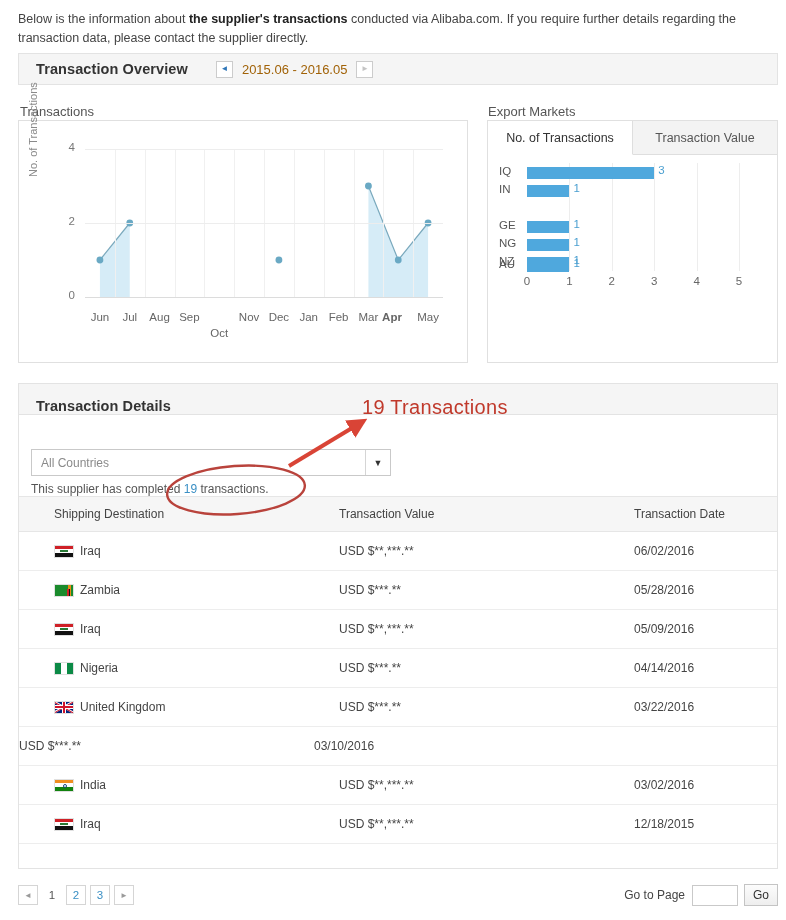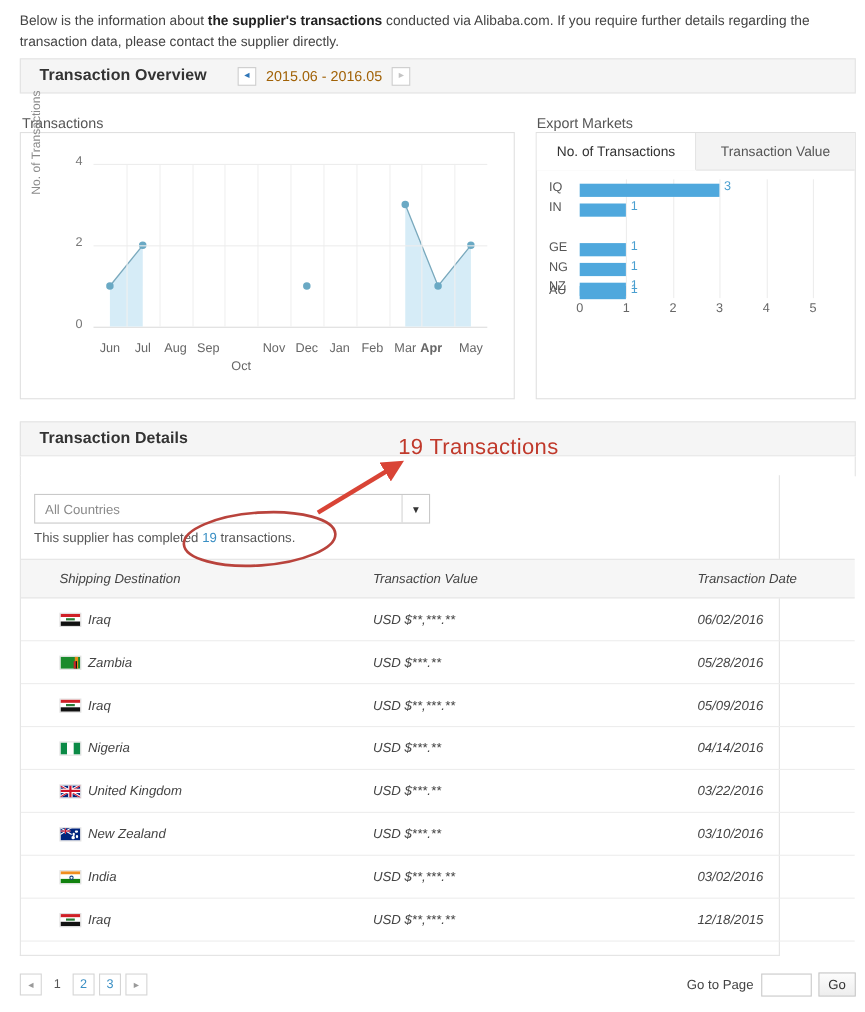--- a/index.html
+++ b/index.html
@@ -89,41 +89,41 @@
   .bar-fill {
     position: absolute; left: 39px; top: 2px; height: 12px;
     background: #4fa8dd;
   }
   .bar-val { position: absolute; font-size: 11.5px; color: #4a9fd0; top: -1px; }
   .bar-grid { position: absolute; top: 8px; width: 1px; height: 108px; background: #ededed; }
   .bar-xtick { position: absolute; top: 120px; font-size: 11.5px; color: #666;
                width: 20px; text-align: center; }
 
   
-  #details-bar { top: 383px; }
+  #details-bar { top: 383px; align-items: flex-end; }
   .details-box {
-    position: absolute; left: 18px; top: 432px; width: 691px; height: 437px;
+    position: absolute; left: 18px; top: 432px; width: 760px; height: 437px;
     border: 1px solid #e3e3e3; border-top: none; background: #fff;
   }
   .filter-wrap { position: absolute; left: 12px; top: 17px; }
   .select-box {
     width: 360px; height: 27px; border: 1px solid #c9c9c9; background: #fff;
     display: flex; align-items: center; cursor: pointer;
   }
   .select-val { flex: 1; font-size: 12px; color: #8a8a8a; padding-left: 9px; }
   .select-arrow {
     width: 25px; height: 25px; border-left: 1px solid #d5d5d5;
     display: flex; align-items: center; justify-content: center;
     font-size: 9px; color: #333;
   }
   .completed-line { margin-top: 6px; font-size: 12px; color: #555; }
   .completed-line .cnt { color: #3a8fc4; }
 
   
-  .tbl { position: absolute; left: 0; top: 76px; width: 758px; font-style: italic; }
+  .tbl { position: absolute; left: 0; top: 64px; width: 758px; }
   .thead {
     display: flex; height: 36px; align-items: center;
     background: #f6f6f6; border-top: 1px solid #e6e6e6; border-bottom: 1px solid #e6e6e6;
     font-size: 12px; color: #444;
   }
   .trow {
     display: flex; height: 39px; align-items: center;
     border-bottom: 1px solid #ededed; font-size: 12px; color: #444;
   }
   .c1 { width: 320px; padding-left: 35px; display: flex; align-items: center; }
@@ -373,37 +373,20 @@
                 <span style="position:absolute;left:38%;top:0;width:24%;height:100%;background:#fff"></span>
                 <span style="position:absolute;left:0;top:42%;width:100%;height:16%;background:#cf142b"></span>
                 <span style="position:absolute;left:42%;top:0;width:16%;height:100%;background:#cf142b"></span>
               </span>
               <span>United Kingdom</span>
             </div>
             <div class="c2">USD $***.**</div>
             <div class="c3">03/22/2016</div>
           </div>
           <div class="trow">
-            <div class="c1">
-              <span class="flag">
-                <span style="position:absolute;inset:0;background:#00247d"></span>
-                <span style="position:absolute;left:0;top:0;width:50%;height:50%;background:#00247d"></span>
-                <span style="position:absolute;left:-8%;top:20%;width:66%;height:9%;background:#fff;transform:rotate(31deg)"></span>
-                <span style="position:absolute;left:-8%;top:20%;width:66%;height:9%;background:#fff;transform:rotate(-31deg)"></span>
-                <span style="position:absolute;left:0;top:21%;width:50%;height:8%;background:#fff"></span>
-                <span style="position:absolute;left:21%;top:0;width:8%;height:50%;background:#fff"></span>
-                <span style="position:absolute;left:0;top:23%;width:50%;height:4%;background:#cf142b"></span>
-                <span style="position:absolute;left:23%;top:0;width:4%;height:50%;background:#cf142b"></span>
-                <span style="position:absolute;right:12%;top:22%;width:2.5px;height:2.5px;background:#fff;border-radius:50%"></span>
-                <span style="position:absolute;right:26%;top:42%;width:2.5px;height:2.5px;background:#fff;border-radius:50%"></span>
-                <span style="position:absolute;right:10%;top:62%;width:2.5px;height:2.5px;background:#fff;border-radius:50%"></span>
-                <span style="position:absolute;right:30%;top:70%;width:2.5px;height:2.5px;background:#fff;border-radius:50%"></span>
-              </span>
-              <span>New Zealand</span>
-            </div>
             <div class="c2">USD $***.**</div>
             <div class="c3">03/10/2016</div>
           </div>
           <div class="trow">
             <div class="c1">
               <span class="flag">
                 <span style="position:absolute;left:0;top:0;width:100%;height:33.3%;background:#f08e20"></span>
                 <span style="position:absolute;left:0;top:33.3%;width:100%;height:33.4%;background:#fff"></span>
                 <span style="position:absolute;left:0;bottom:0;width:100%;height:33.3%;background:#12820f"></span>
                 <span style="position:absolute;left:42%;top:38%;width:4px;height:4px;border:1px solid #18467f;border-radius:50%"></span>

